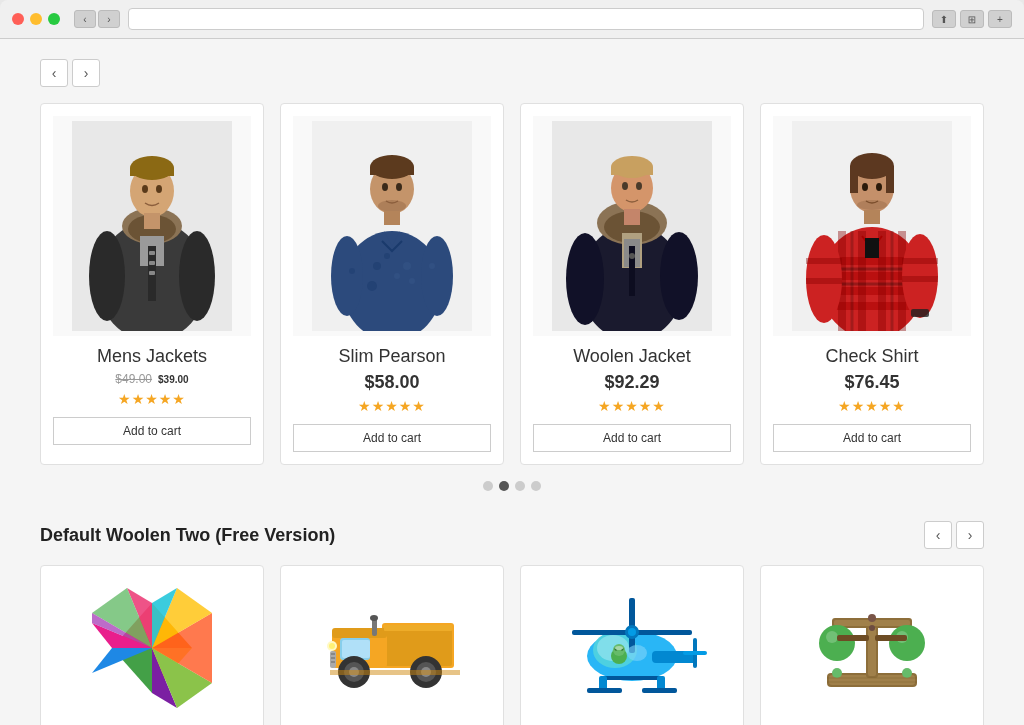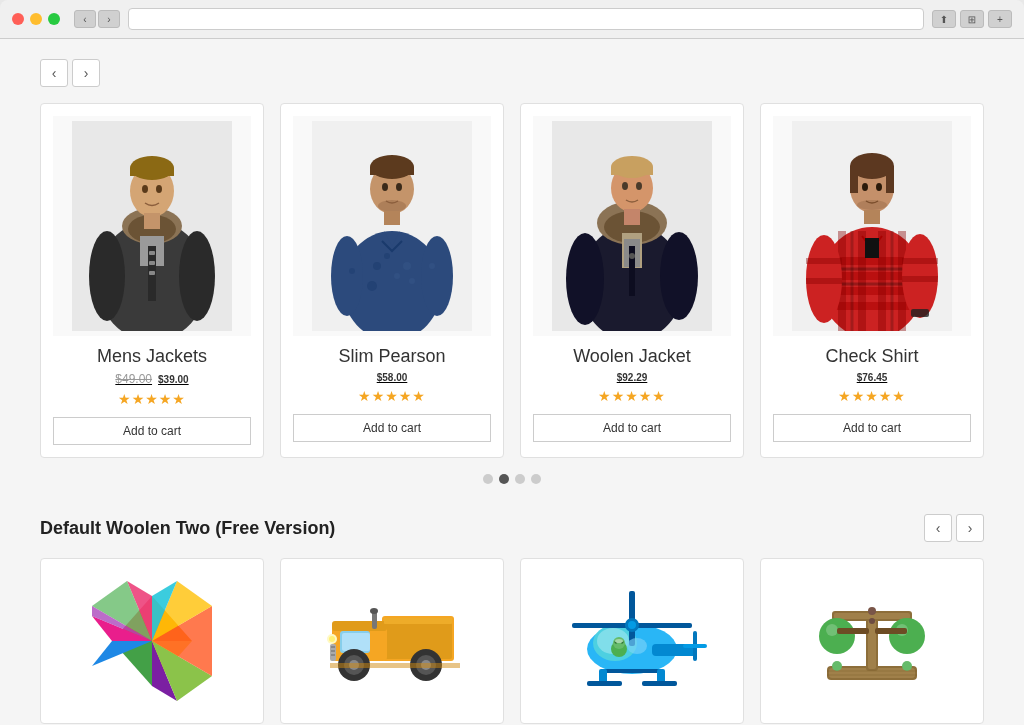--- a/index.html
+++ b/index.html
@@ -171,37 +171,36 @@
       margin-bottom: 5px;
       font-weight: 500;
     }
 
     .product-prices {
       display: flex;
       gap: 6px;
       align-items: center;
       justify-content: center;
       margin-bottom: 5px;
-      text-decoration: underline;
     }
 
     .price-old {
       font-size: 12px;
       color: #999;
       text-decoration: line-through;
     }
 
     .price-new {
       font-size: 10px;
       color: #333;
       font-weight: 700;
     }
 
     .price-only {
-      font-size: 10px;
+      font-size: 18px;
       color: #333;
       font-weight: 700;
     }
 
     .stars {
       color: #f5a623;
       font-size: 14px;
       margin-bottom: 10px;
       letter-spacing: 1px;
     }

